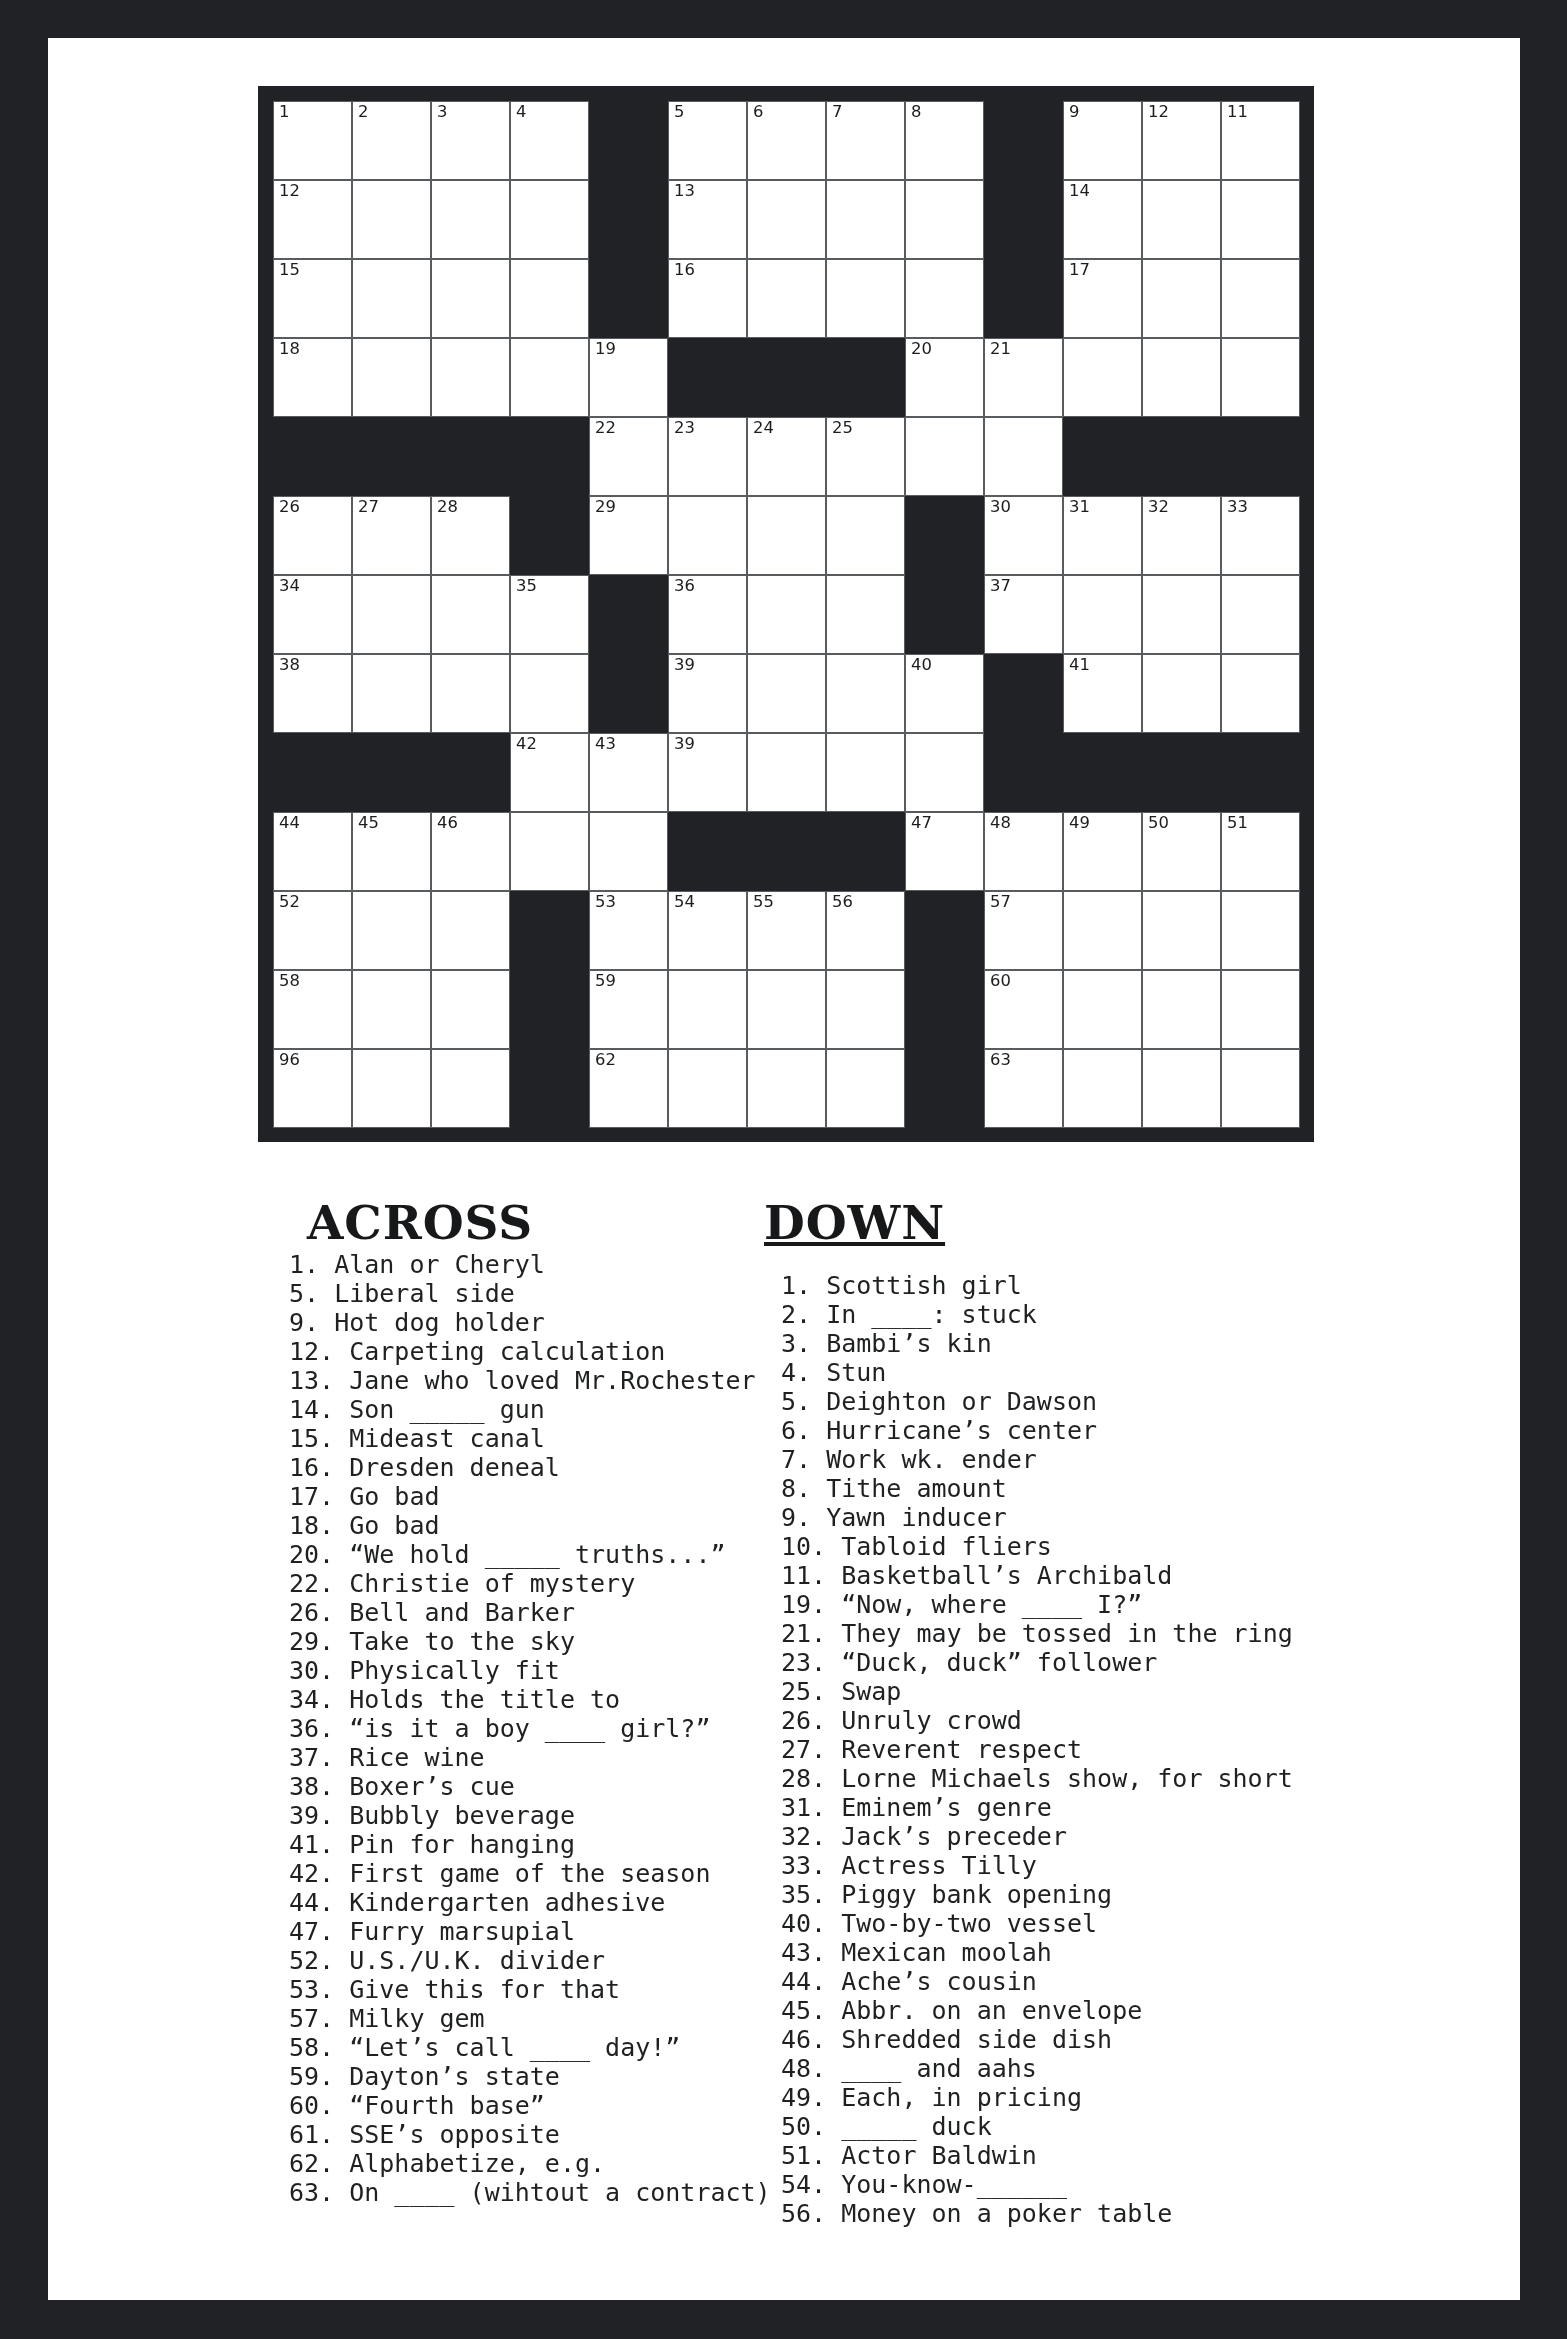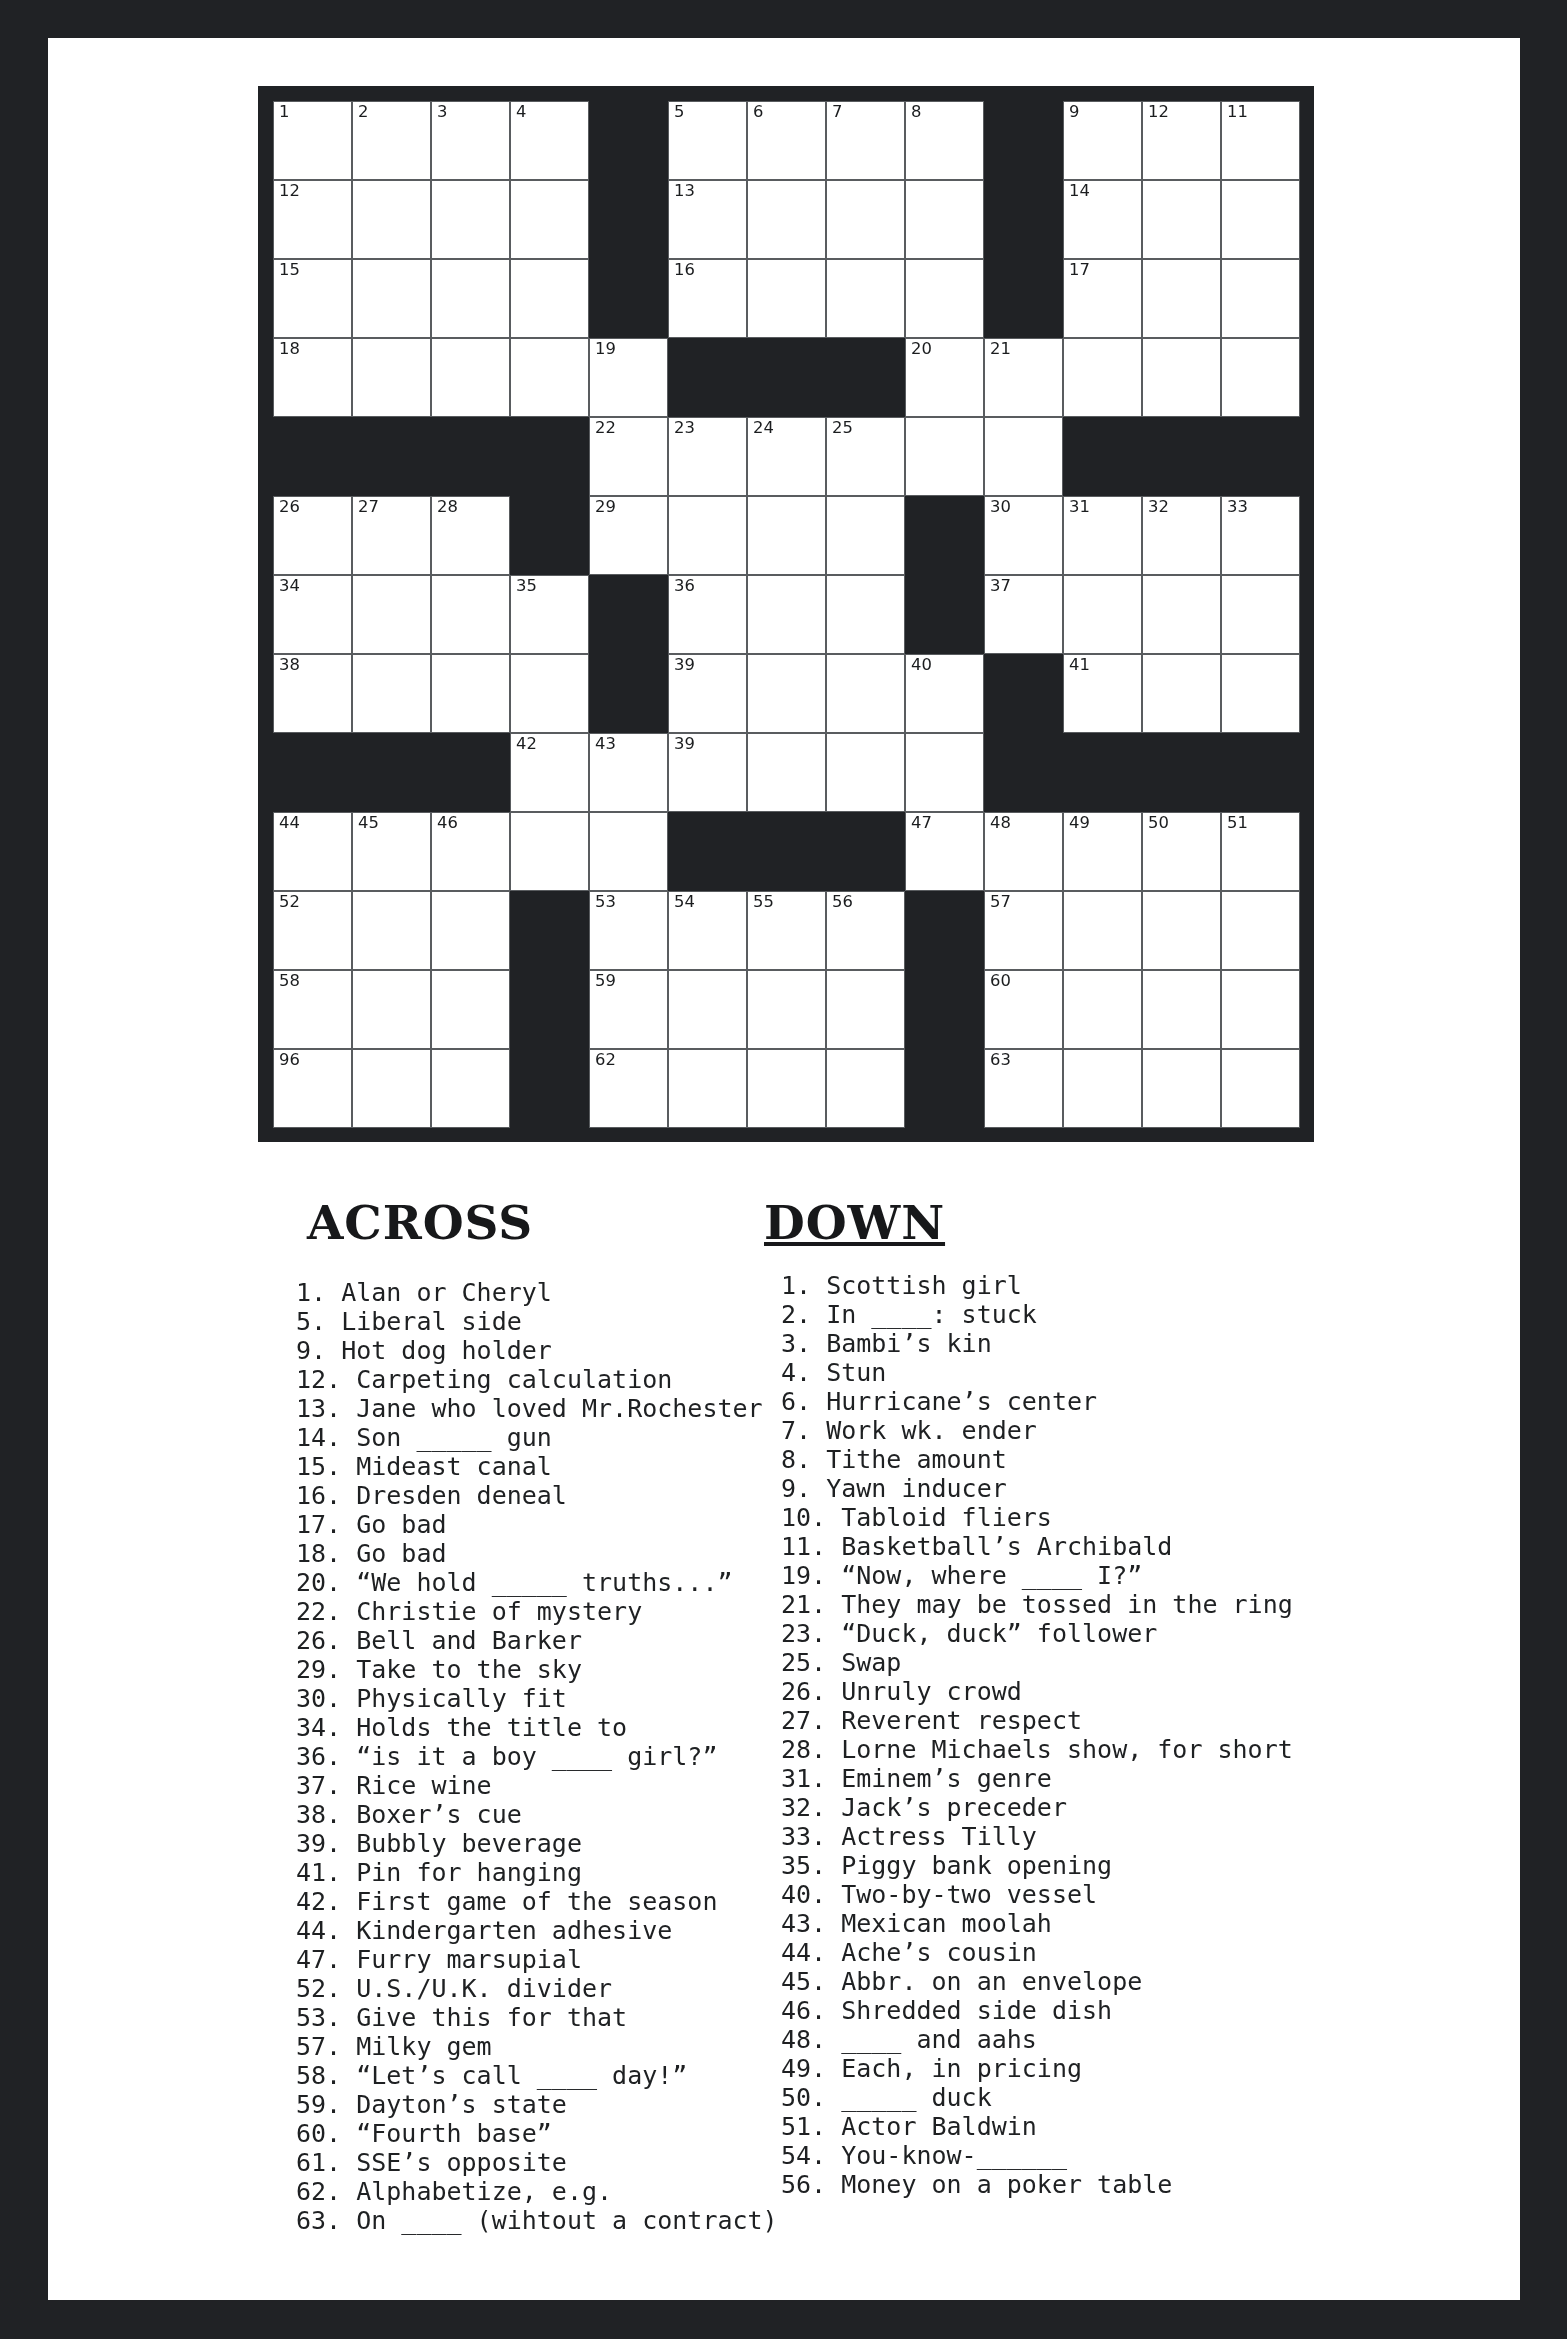--- a/index.html
+++ b/index.html
@@ -42,21 +42,21 @@
   .clues{
     position:absolute;margin:0;padding:0;list-style:none;
   }
   .clues li{
     white-space:pre;height:29px;line-height:29px;
     font-family:"DejaVu Sans Mono", monospace;
     font-size:25px;color:#1e2022;
   }
   #across-heading{left:251px;top:1153px;}
   #down-heading{left:708px;top:1153px;text-decoration:underline;}
-  #across-list{left:248px;top:1212px;margin-top:28px;}
+  #across-list{left:241px;top:1212px;}
   #down-list{left:733px;top:1233px;}
 </style>
 </head>
 <body>
 
 <div class="page">
 
   <div class="grid-outer">
     <div class="grid">
         <div class="cell">
@@ -397,20 +397,21 @@
       <li>61. SSE’s opposite</li>
       <li>62. Alphabetize, e.g.</li>
       <li>63. On ____ (wihtout a contract)</li>
     </ol>
 
   <ol class="clues" id="down-list">
       <li>1. Scottish girl</li>
       <li>2. In ____: stuck</li>
       <li>3. Bambi’s kin</li>
       <li>4. Stun</li>
+      <li>5. Deighton or Dawson</li>
       <li>6. Hurricane’s center</li>
       <li>7. Work wk. ender</li>
       <li>8. Tithe amount</li>
       <li>9. Yawn inducer</li>
       <li>10. Tabloid fliers</li>
       <li>11. Basketball’s Archibald</li>
       <li>19. “Now, where ____ I?”</li>
       <li>21. They may be tossed in the ring</li>
       <li>23. “Duck, duck” follower</li>
       <li>25. Swap</li>

